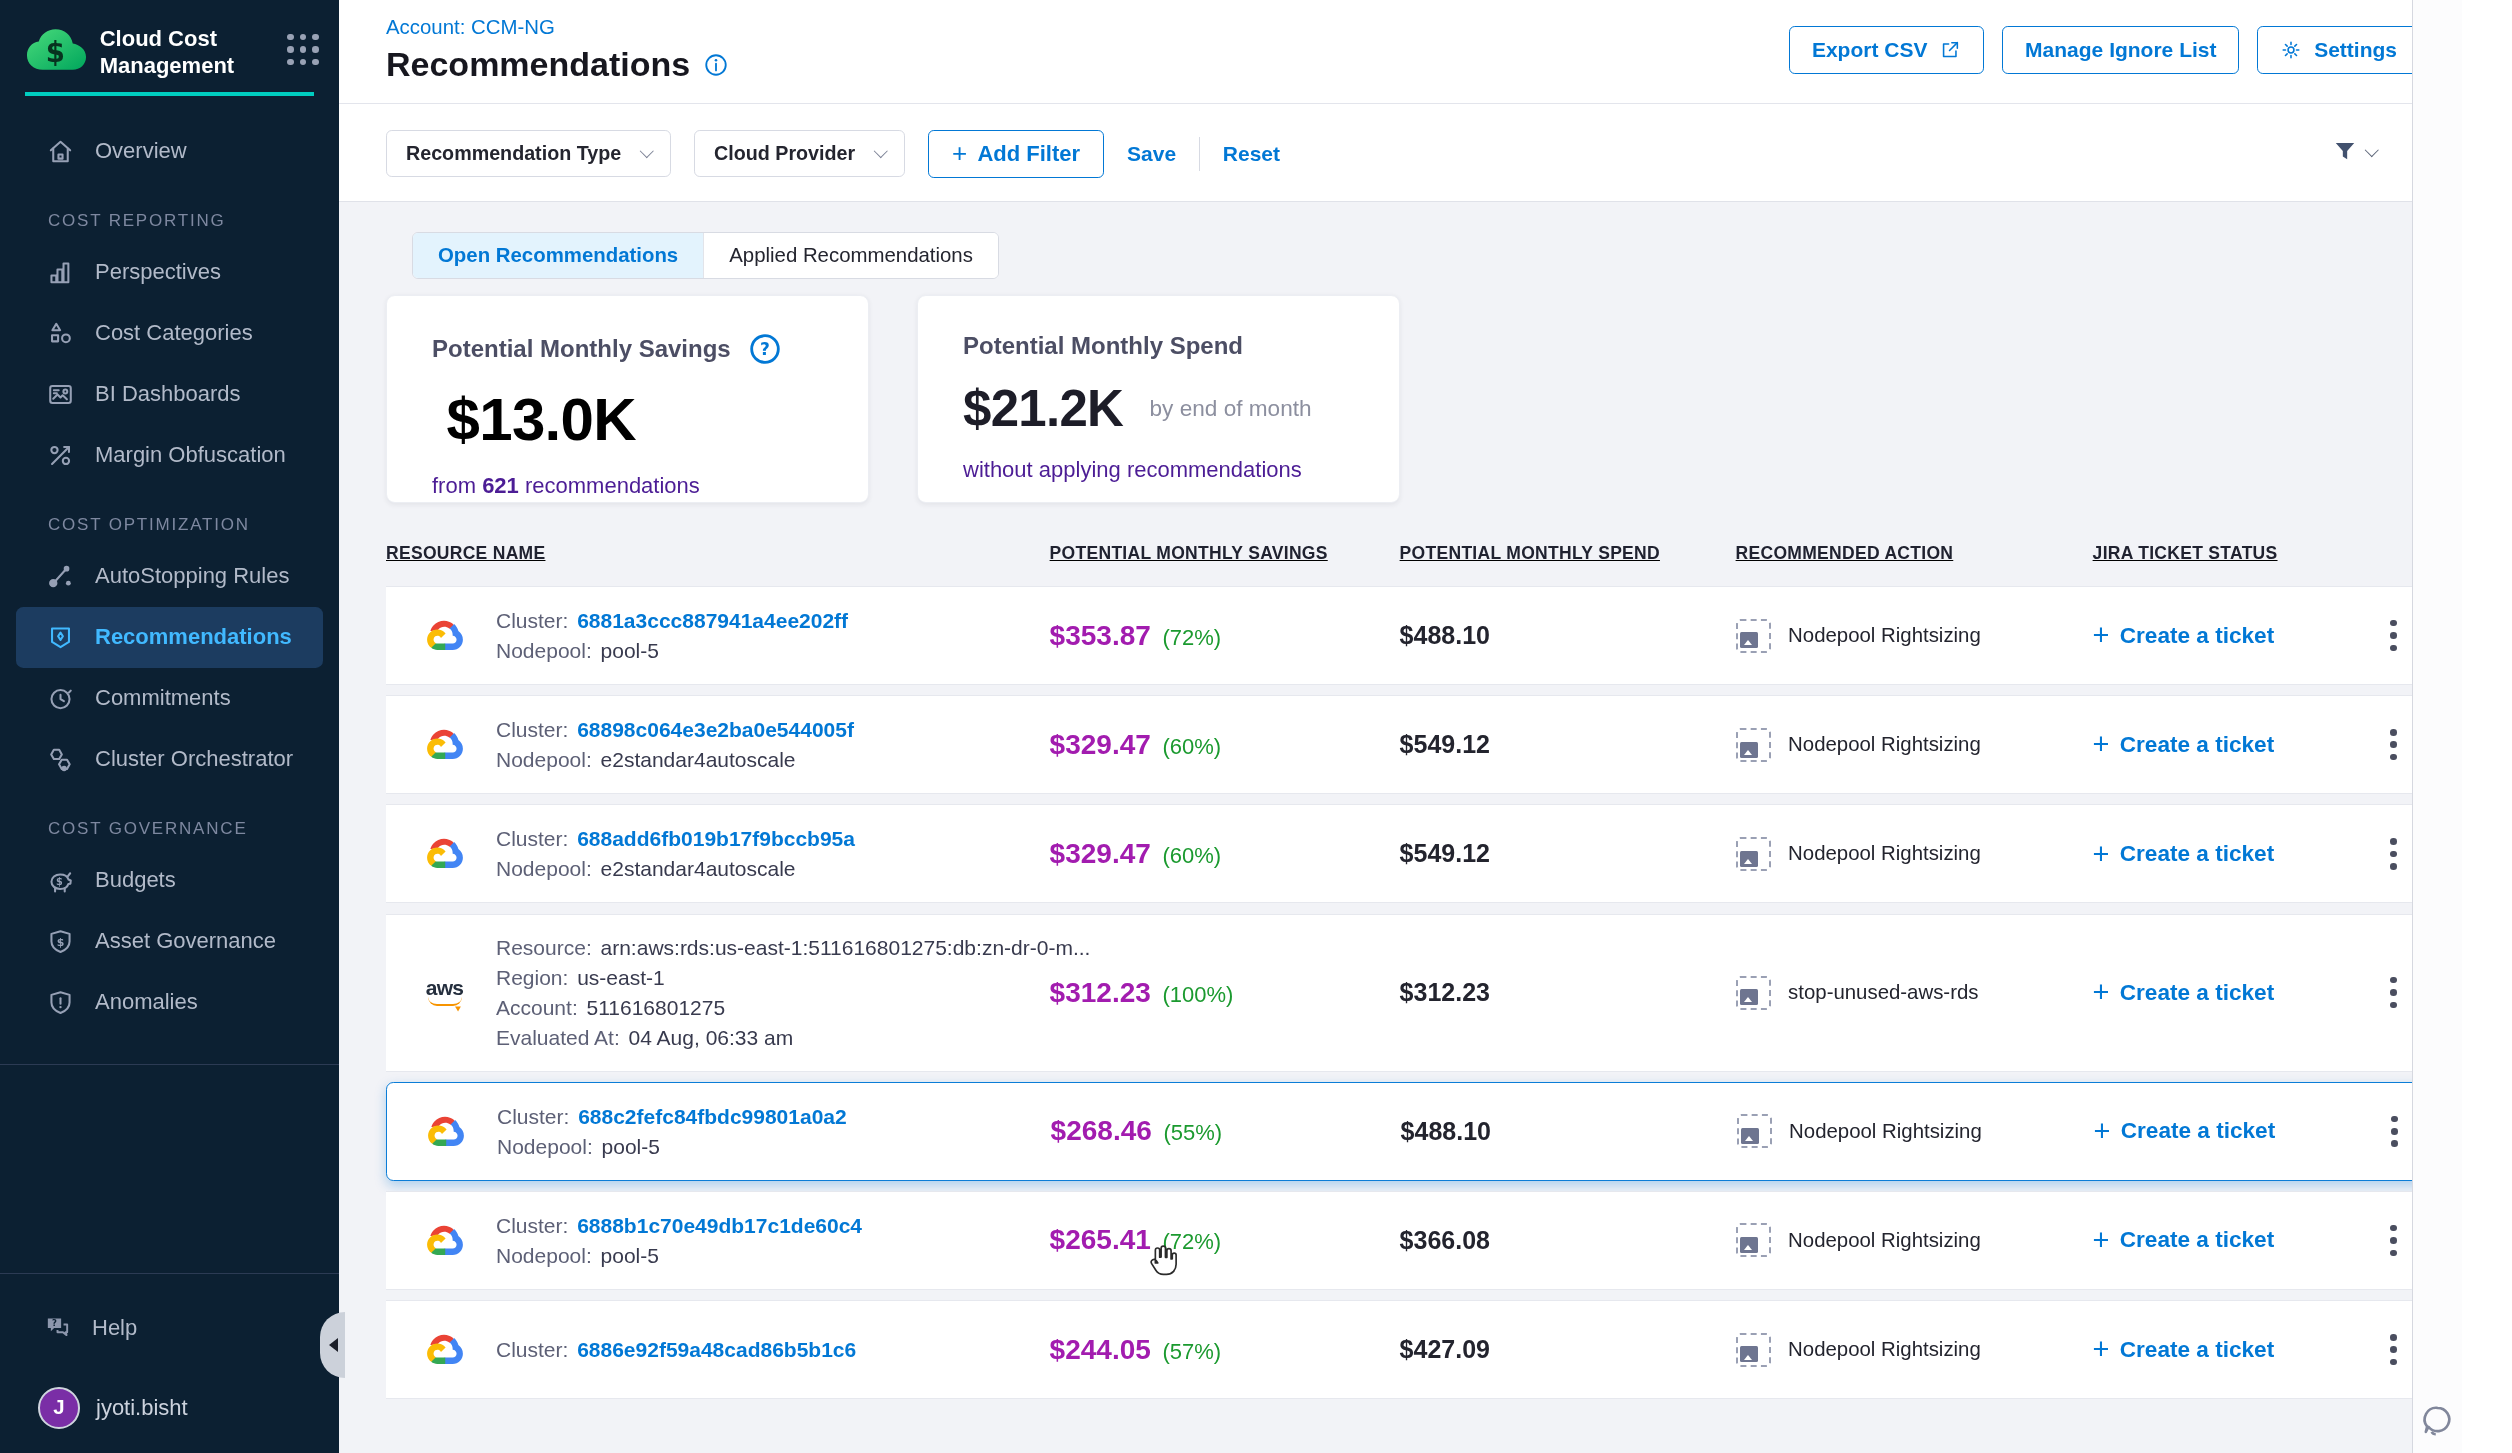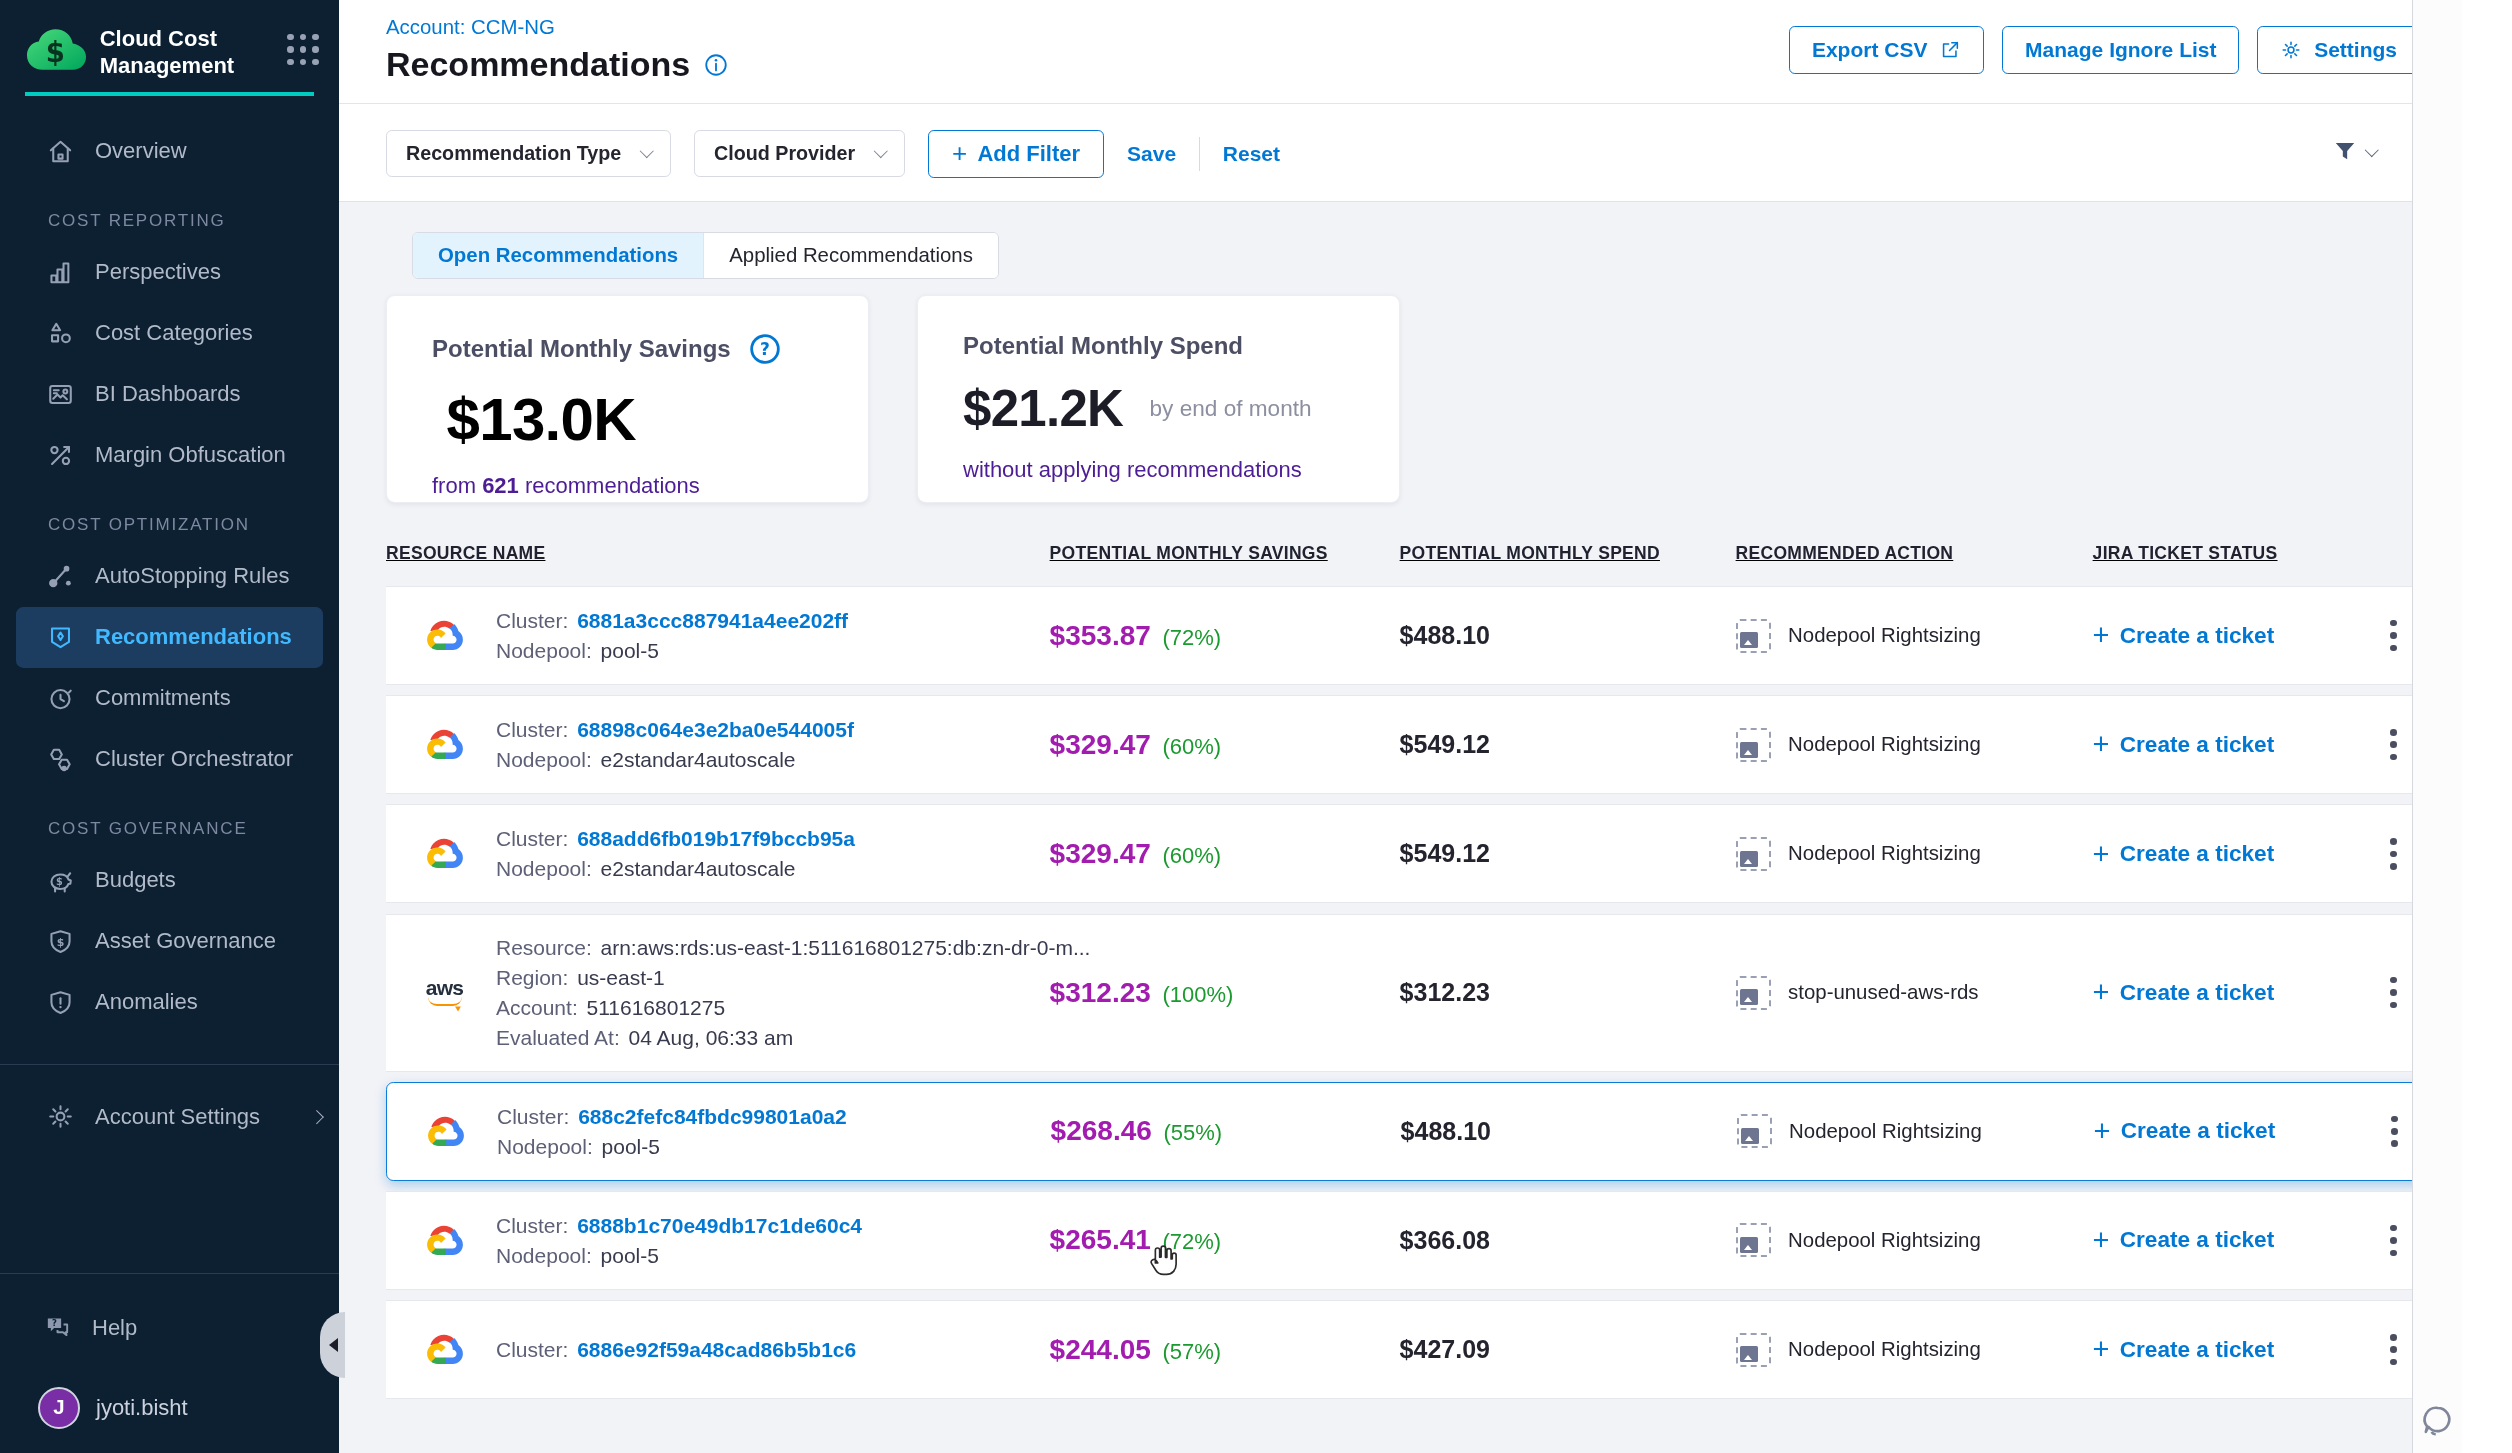--- a/index.html
+++ b/index.html
@@ -272,30 +272,20 @@
             <path d="M12 3.5l7.5 2.2V12c0 4.3-3.1 7-7.5 8.7C7.6 19 4.5 16.3 4.5 12V5.7z"></path>
             <path d="M12 8.5v4.5"></path>
             <circle cx="12" cy="15.8" r="1" fill="currentColor" stroke="none"></circle>
           </svg>
         </span>
         <span>Anomalies</span>
       </div>
     </div>
 
   <div class="nav-divider"></div>
-  <div class="nav-item">
-    <span class="nicon">
-        <svg viewBox="0 0 24 24" fill="none" stroke="currentColor" stroke-width="1.7" stroke-linecap="round" stroke-linejoin="round">
-          <circle cx="12" cy="12" r="3.2"></circle>
-          <path d="M12 3.5V6M12 18v2.5M3.5 12H6M18 12h2.5M6 6l1.8 1.8M16.2 16.2L18 18M18 6l-1.8 1.8M7.8 16.2L6 18"></path>
-        </svg>
-      </span>
-    <span>Account Settings</span>
-    <span class="chev-right"></span>
-  </div>
 
   <div class="sb-div2"></div>
   <div class="help-item">
     <span class="nicon">
         <svg viewBox="0 0 24 24" style="font-size:30px">
           <path d="M4 4.5h11v8H9.2L6.5 15v-2.5H4z" fill="currentColor"></path>
           <path d="M17 9.5h3v6.5h-1.3l.8 2.3-3-2.3H12v-2" fill="none" stroke="currentColor" stroke-width="1.6" stroke-linejoin="round"></path>
           <text x="9.5" y="11" font-size="7" font-weight="bold" text-anchor="middle" fill="#0c2032" font-family="DejaVu Sans, sans-serif">?</text>
         </svg>
       </span>

